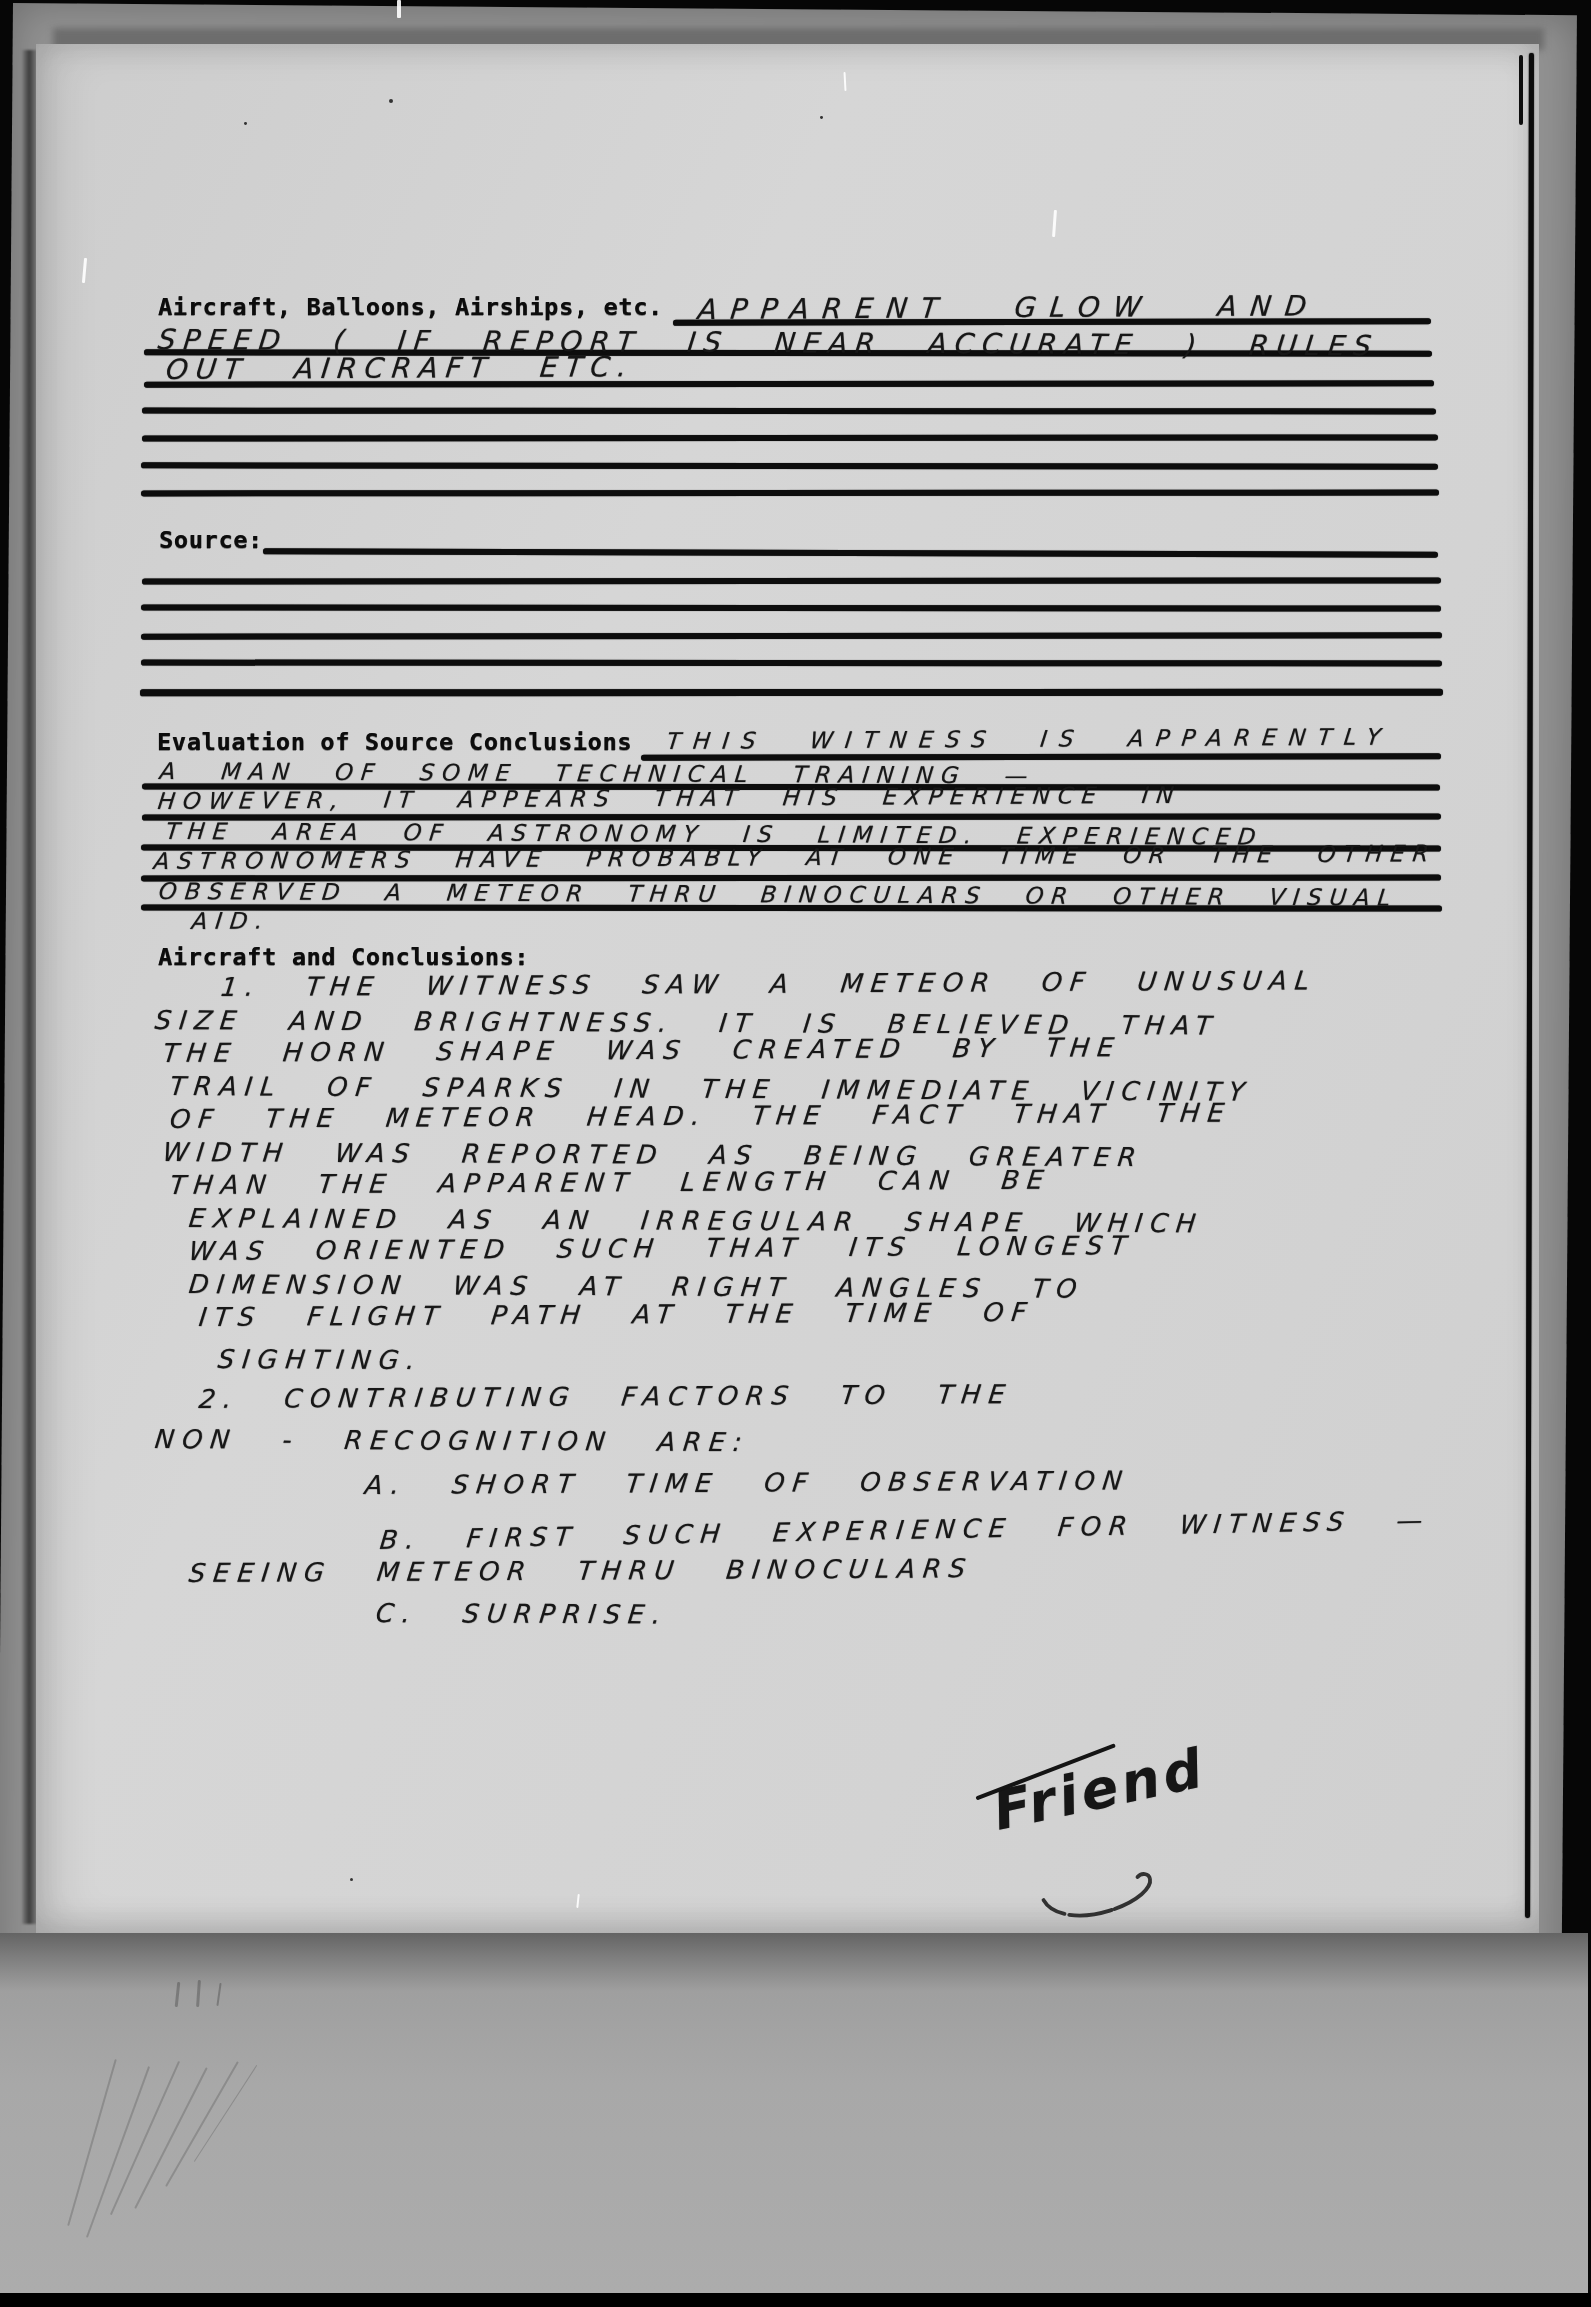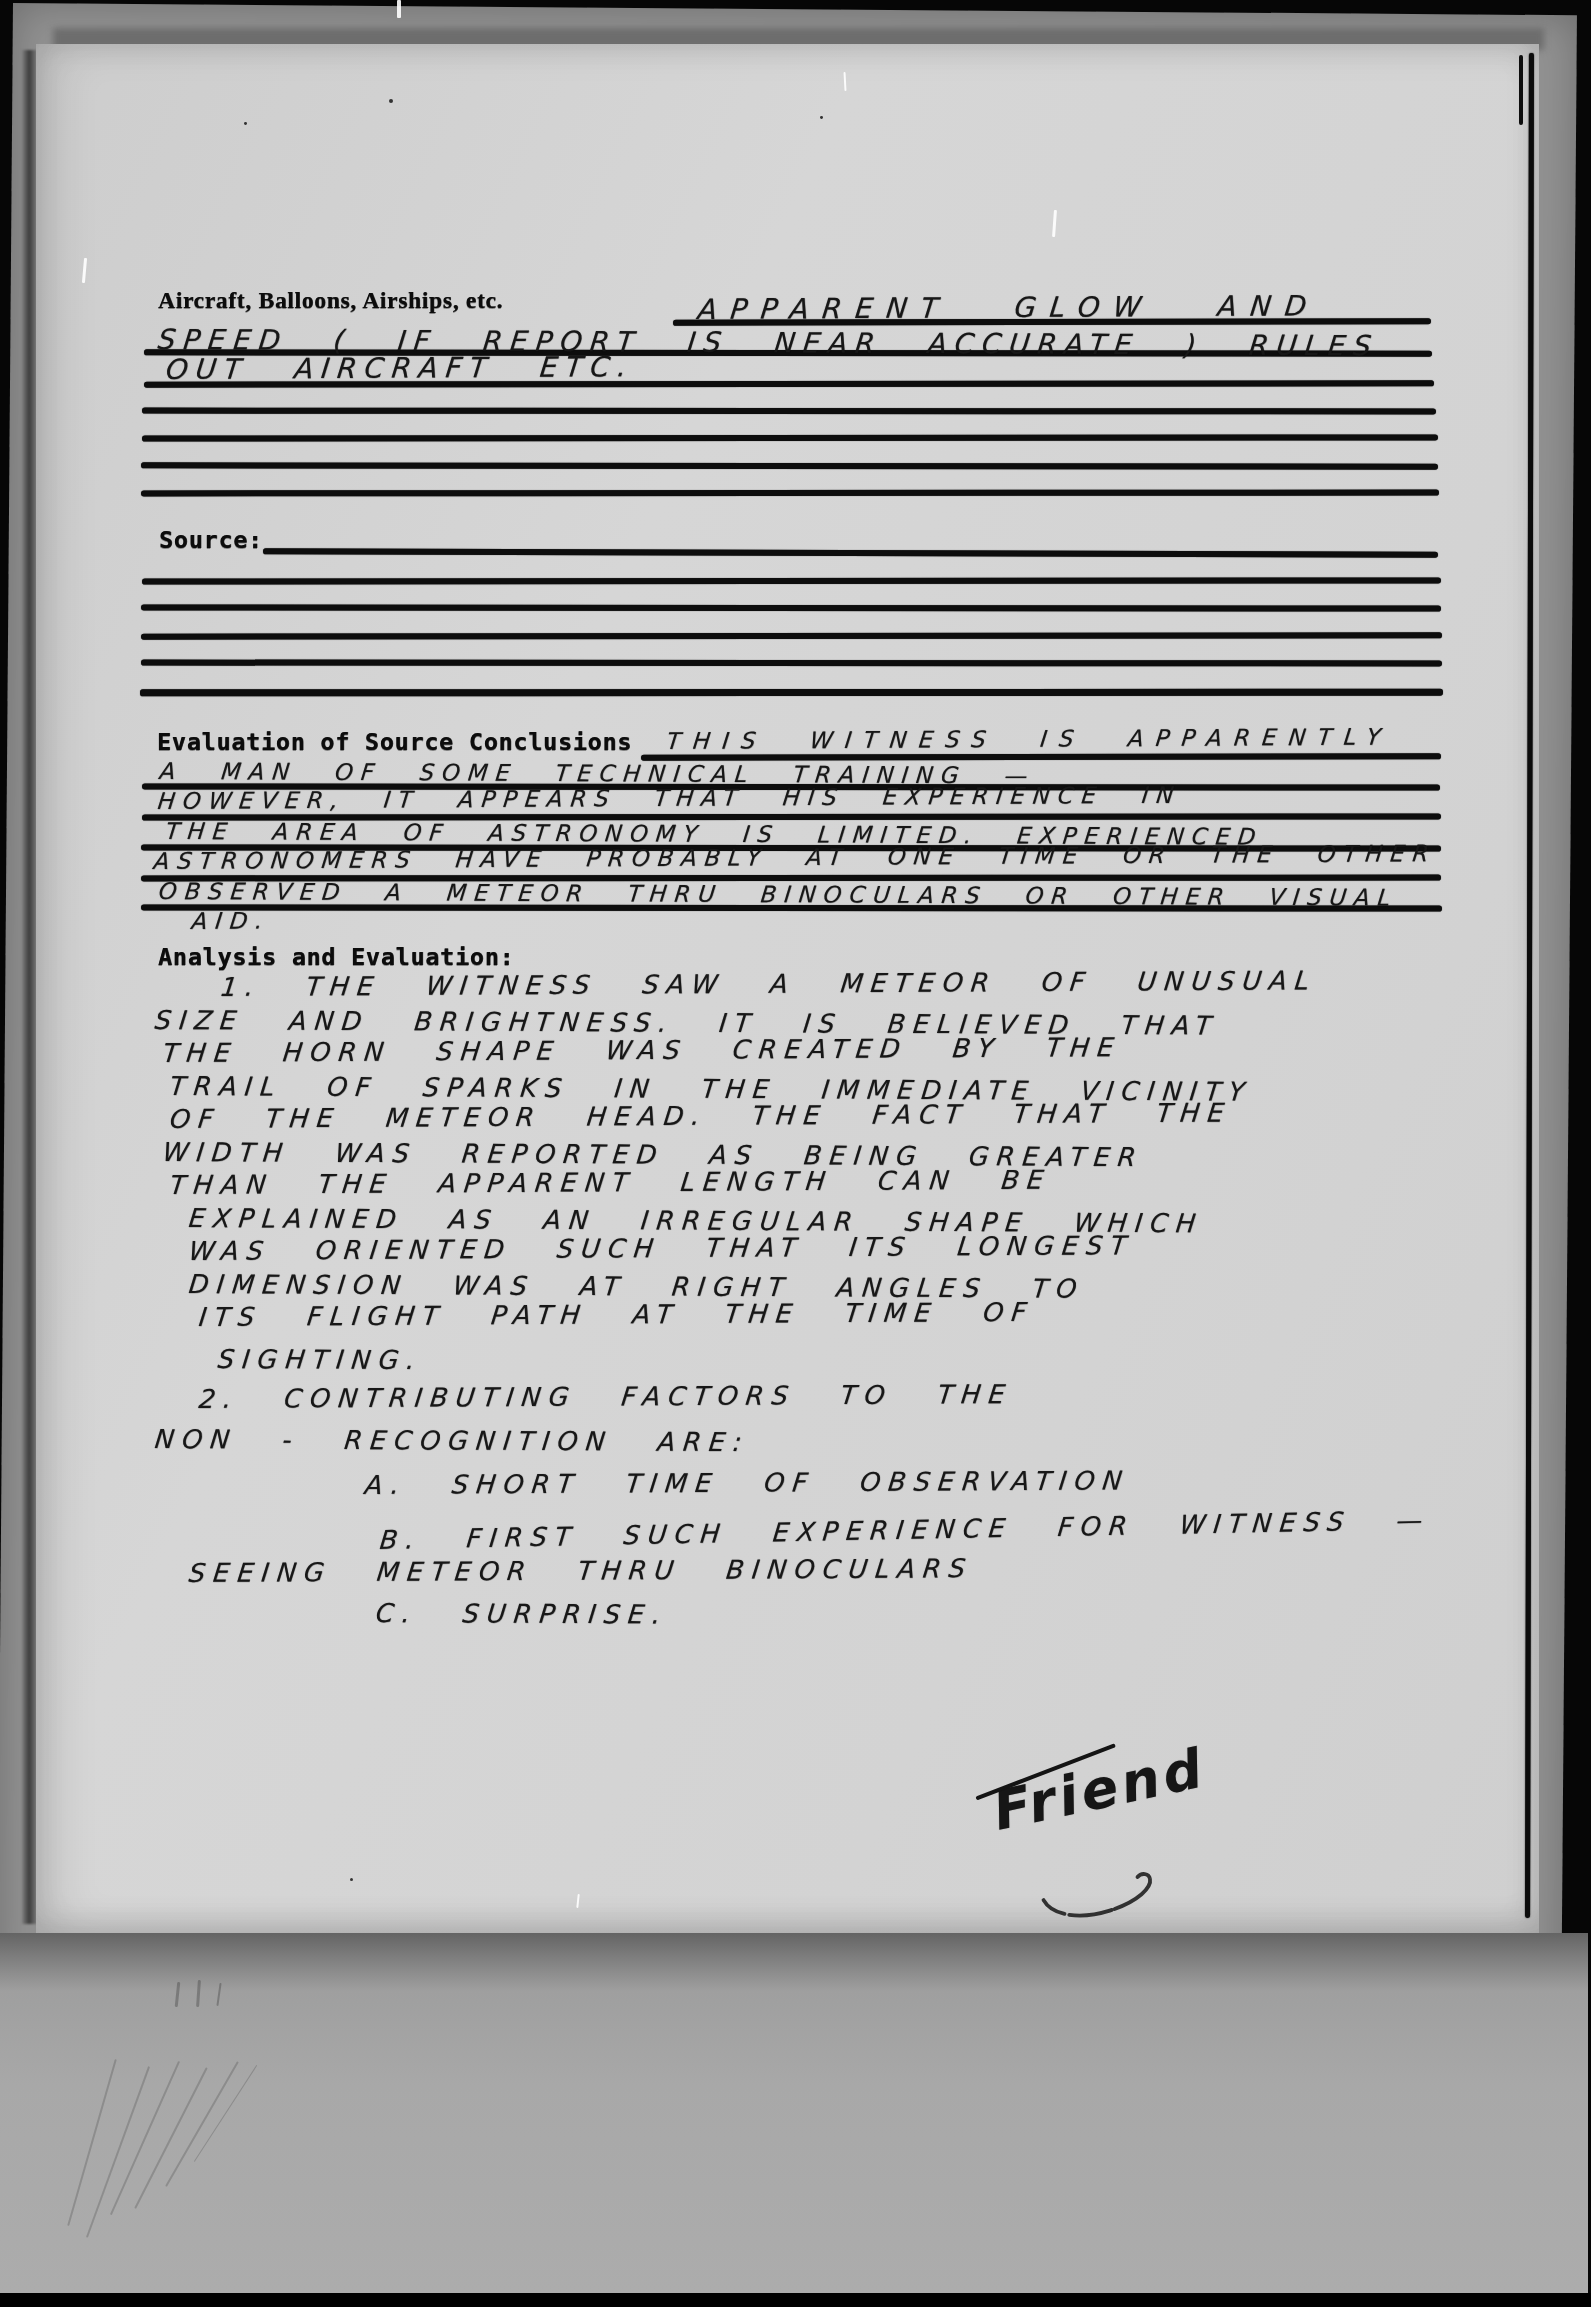--- a/index.html
+++ b/index.html
@@ -104,24 +104,24 @@
   <div class="ruled" style="left:141px;top:660px;width:1301px;height:5.8px;transform:rotate(0.04deg);"></div>
   <div class="ruled" style="left:140px;top:689px;width:1303px;height:7.2px;transform:rotate(-0.03deg);"></div>
 
   <div class="ruled" style="left:641px;top:754px;width:800px;height:5.8px;transform:rotate(-0.1deg);"></div>
   <div class="ruled" style="left:142px;top:784px;width:1298px;height:6.2px;transform:rotate(0.05deg);"></div>
   <div class="ruled" style="left:142px;top:814px;width:1299px;height:5.8px;transform:rotate(-0.05deg);"></div>
   <div class="ruled" style="left:141px;top:845px;width:1300px;height:6.2px;transform:rotate(0.05deg);"></div>
   <div class="ruled" style="left:141px;top:875px;width:1300px;height:5.8px;transform:rotate(-0.04deg);"></div>
   <div class="ruled" style="left:141px;top:905px;width:1301px;height:5.8px;transform:rotate(0.05deg);"></div>
 
-  <div class="label" style="left:158px;top:287px;font-family:Liberation Serif, serif;">Aircraft, Balloons, Airships, etc.</div>
+  <div class="label" style="left:158px;top:293px;">Aircraft, Balloons, Airships, etc.</div>
   <div class="label" style="left:159px;top:526px;">Source:</div>
   <div class="label" style="left:157px;top:728px;">Evaluation of Source Conclusions</div>
-  <div class="label" style="left:158px;top:943px;">Analysis and Evaluation:</div>
+  <div class="label" style="left:158px;top:943px;">Aircraft and Conclusions:</div>
 
   <div class="hw-block s1" style="left:142px;top:295px;">
       <div class="hw">APPARENT GLOW AND</div>
       <div class="hw">SPEED ( IF REPORT IS NEAR ACCURATE ) RULES</div>
       <div class="hw">OUT AIRCRAFT ETC.</div>
     </div>
 
   <div class="hw-block eval" style="left:142px;top:726px;">
       <div class="hw">THIS WITNESS IS APPARENTLY</div>
       <div class="hw">A MAN OF SOME TECHNICAL TRAINING —</div>

